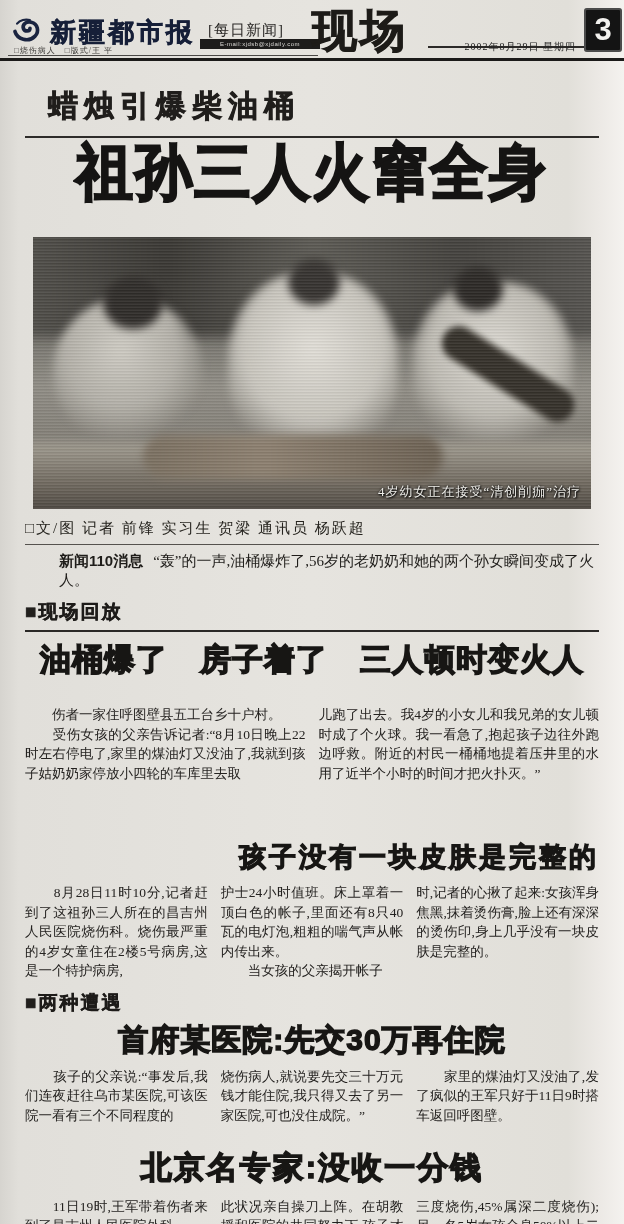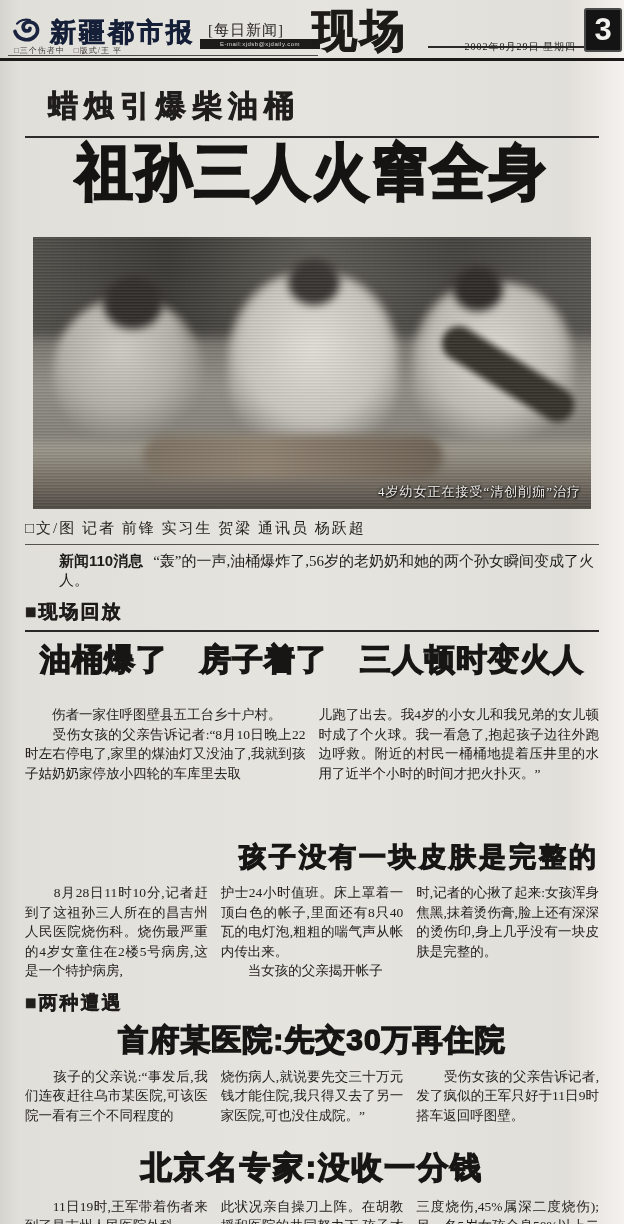--- a/index.html
+++ b/index.html
@@ -86,21 +86,21 @@
 <div class="page">
 
   <header class="masthead">
     <span class="logo">
       <svg viewBox="0 0 24 24" width="34" height="34">
         <path d="M3.5 13c1.5 5.5 9.5 8 14 3.5 3.5-3.5 2-9-2.5-10-3.5-.8-6.5 1.5-5.5 4.5.8 2.3 4.5 2.2 4.6-.2" fill="none" stroke="#1a2440" stroke-width="2.6" stroke-linecap="round"></path>
         <path d="M5 7.5c2-2.5 6-3.5 9-2.5" fill="none" stroke="#1a2440" stroke-width="1.6" stroke-linecap="round"></path>
       </svg>
     </span>
     <span class="paper-name">新疆都市报</span>
-    <span class="credits">□三个伤者中　□版式/王 平</span>
+    <span class="credits">□烧伤病人　□版式/王 平</span>
     <span class="credit-rule"></span>
     <span class="column-tag">[每日新闻]</span>
     <span class="email-strip">E-mail:xjdsb@xjdaily.com</span>
     <span class="section-title">现场</span>
     <span class="title-underline"></span>
     <span class="issue-date">2002年8月29日 星期四</span>
     <span class="page-num">3</span>
     <span class="mast-rule"></span>
   </header>
 
@@ -150,21 +150,21 @@
 　　当女孩的父亲揭开帐子</div>
       <div class="col">时,记者的心揪了起来:女孩浑身焦黑,抹着烫伤膏,脸上还有深深的烫伤印,身上几乎没有一块皮肤是完整的。</div>
     </div>
 
     <div class="marker">■两种遭遇</div>
 
     <h2 class="sub-headline h-hosp">首府某医院:先交30万再住院</h2>
     <div class="cols cols-3">
       <div class="col">　　孩子的父亲说:“事发后,我们连夜赶往乌市某医院,可该医院一看有三个不同程度的</div>
       <div class="col">烧伤病人,就说要先交三十万元钱才能住院,我只得又去了另一家医院,可也没住成院。”</div>
-      <div class="col">　　受伤女孩的父亲告诉记者,发了疯似的王军只好于11日9时搭车返回呼图壁。</div>
+      <div class="col">　　家里的煤油灯又没油了,发了疯似的王军只好于11日9时搭车返回呼图壁。</div>
     </div>
 
     <h2 class="sub-headline h-expert">北京名专家:没收一分钱</h2>
     <div class="cols cols-4">
       <div class="col">　　11日19时,王军带着伤者来到了昌吉州人民医院外科。
 　　值得庆幸的是北京来疆考察的中国烧伤创疡科技中心、国内外烧伤救治网成员之一的胡栋才教授正在昌吉讲学,见</div>
       <div class="col">此状况亲自操刀上阵。在胡教授和医院的共同努力下,孩子才得以脱险。
 　　昌吉州人民医院外科副主任医师杨跃超告诉记者:“三个伤者中,4岁多的女孩全身95%烧伤,(其中40%属</div>
       <div class="col">三度烧伤,45%属深二度烧伤);另一名5岁女孩全身50%以上二度烧伤;老人30%二度至三度烧伤。”
 　　杨医生说:“胡教授救孩子没收一分钱。我们院方目前考虑的只是如何将孩子治好。”</div>

